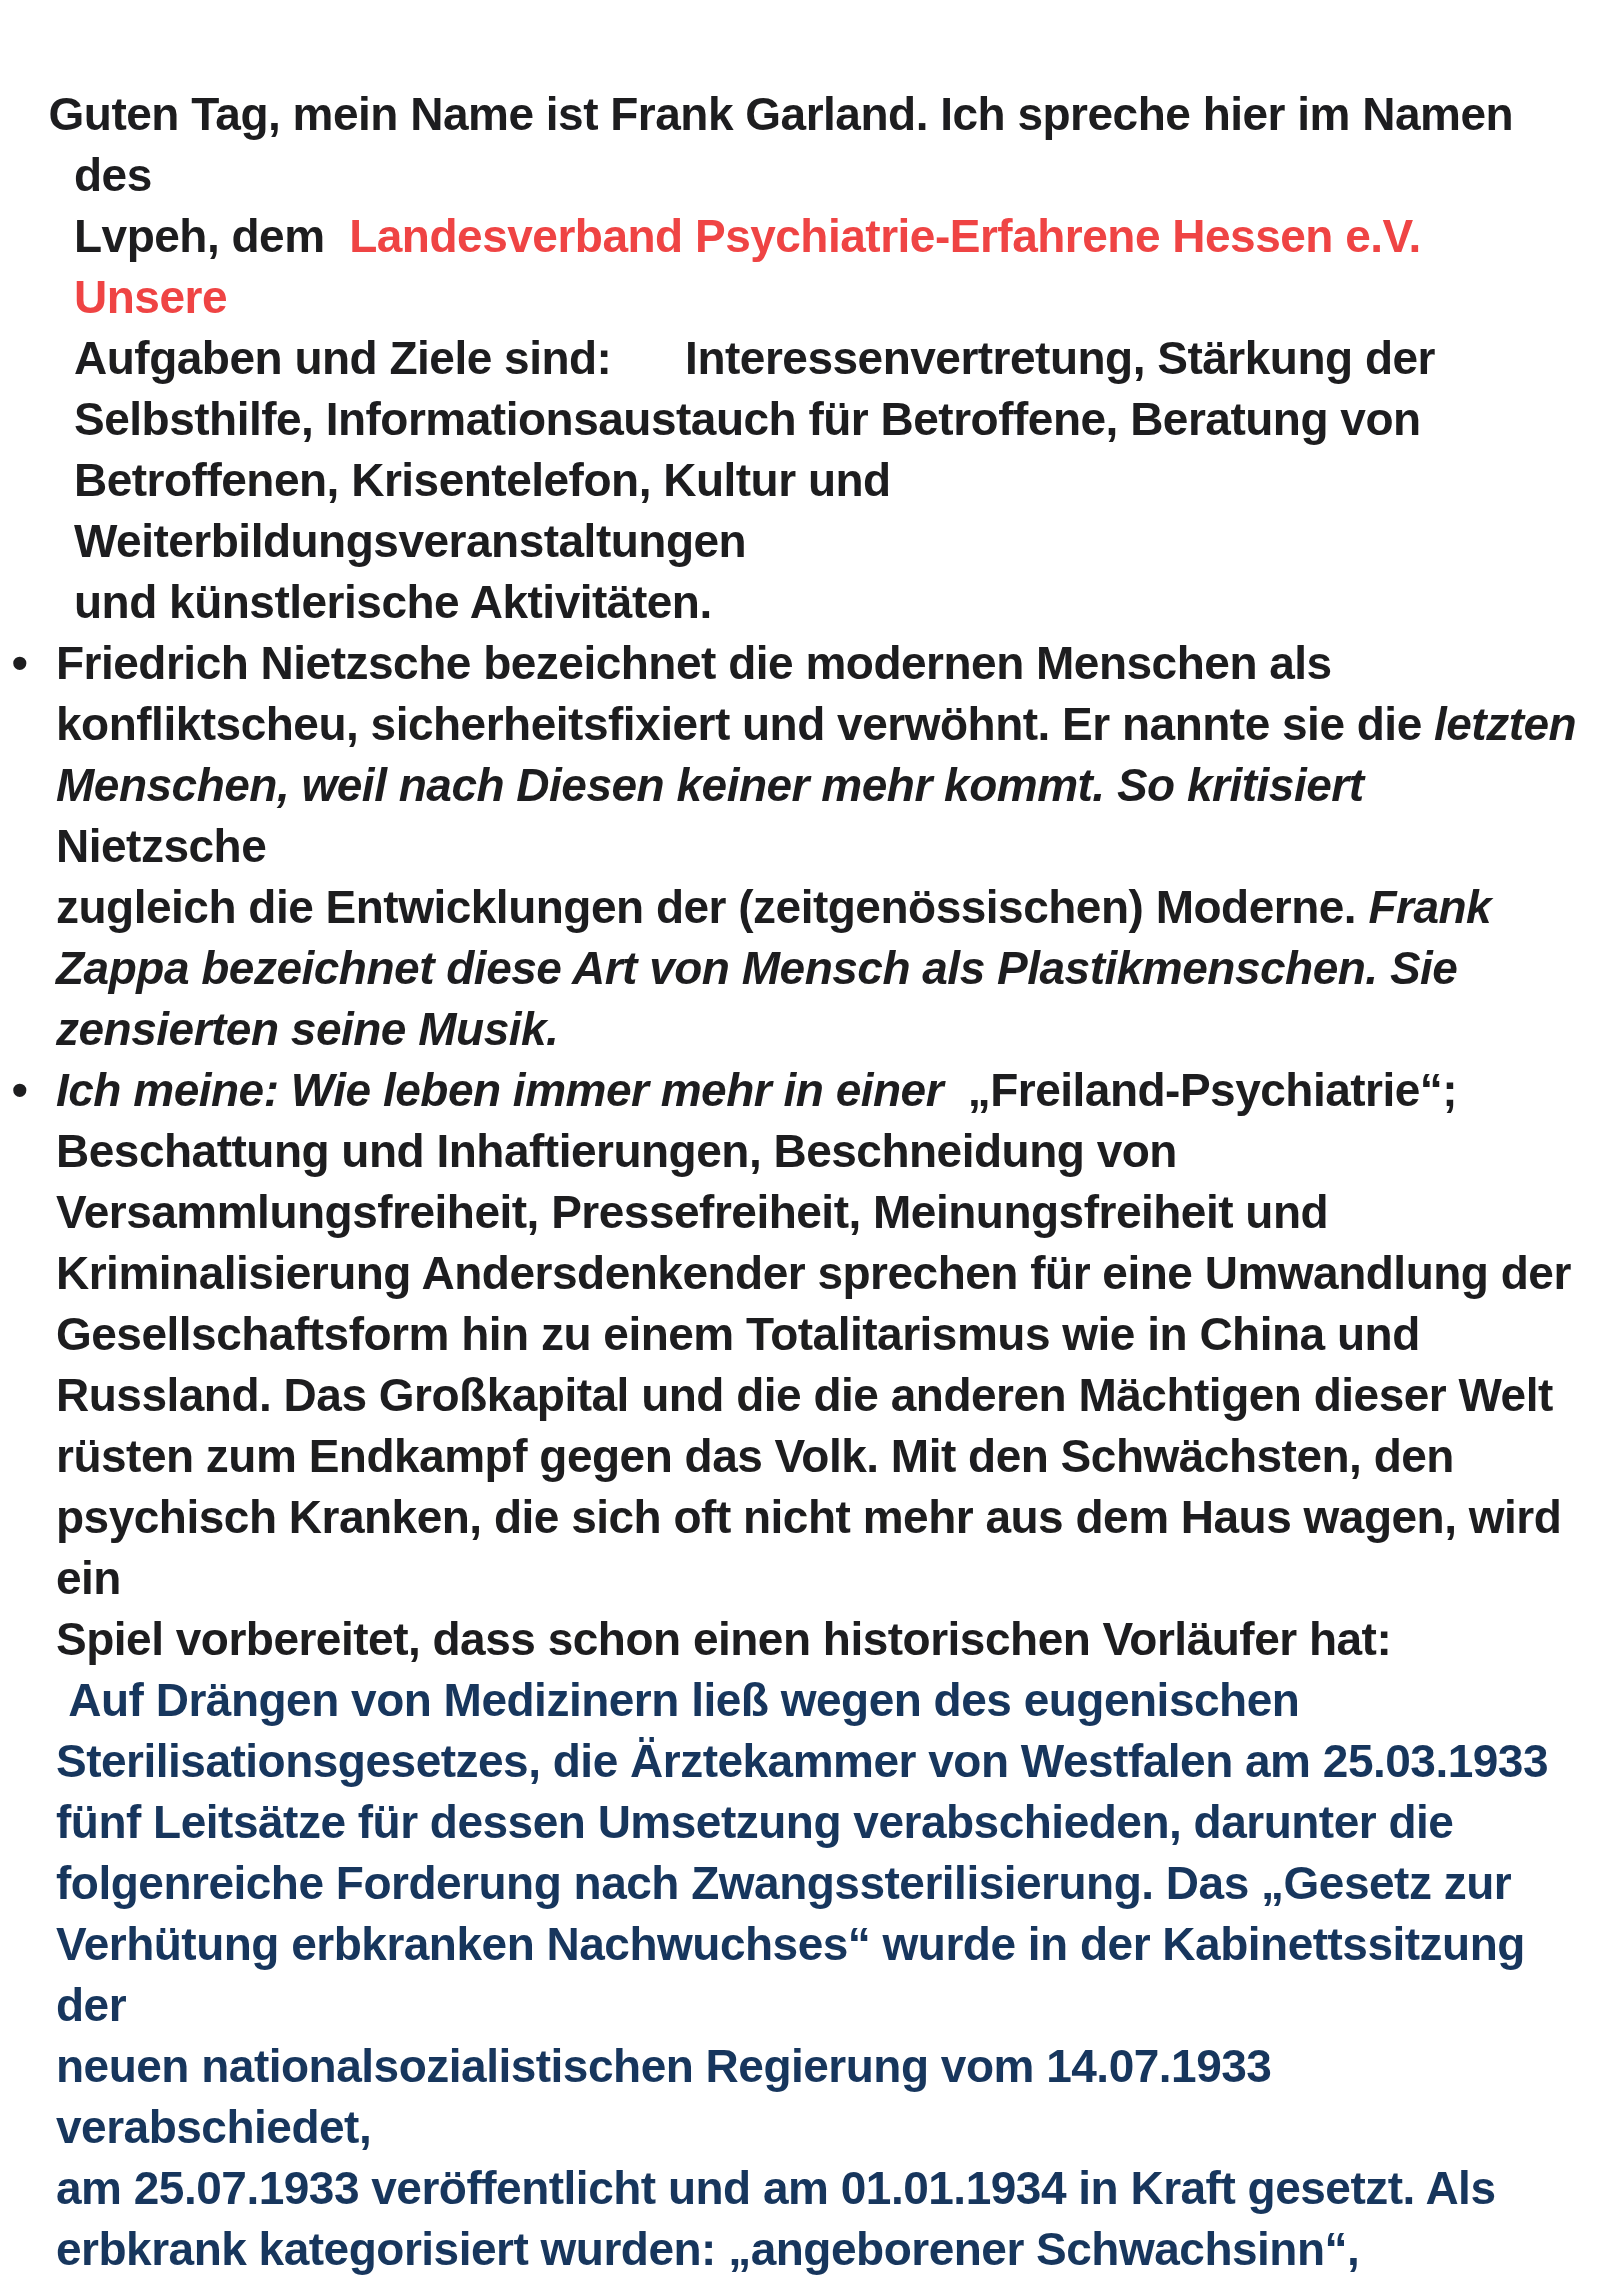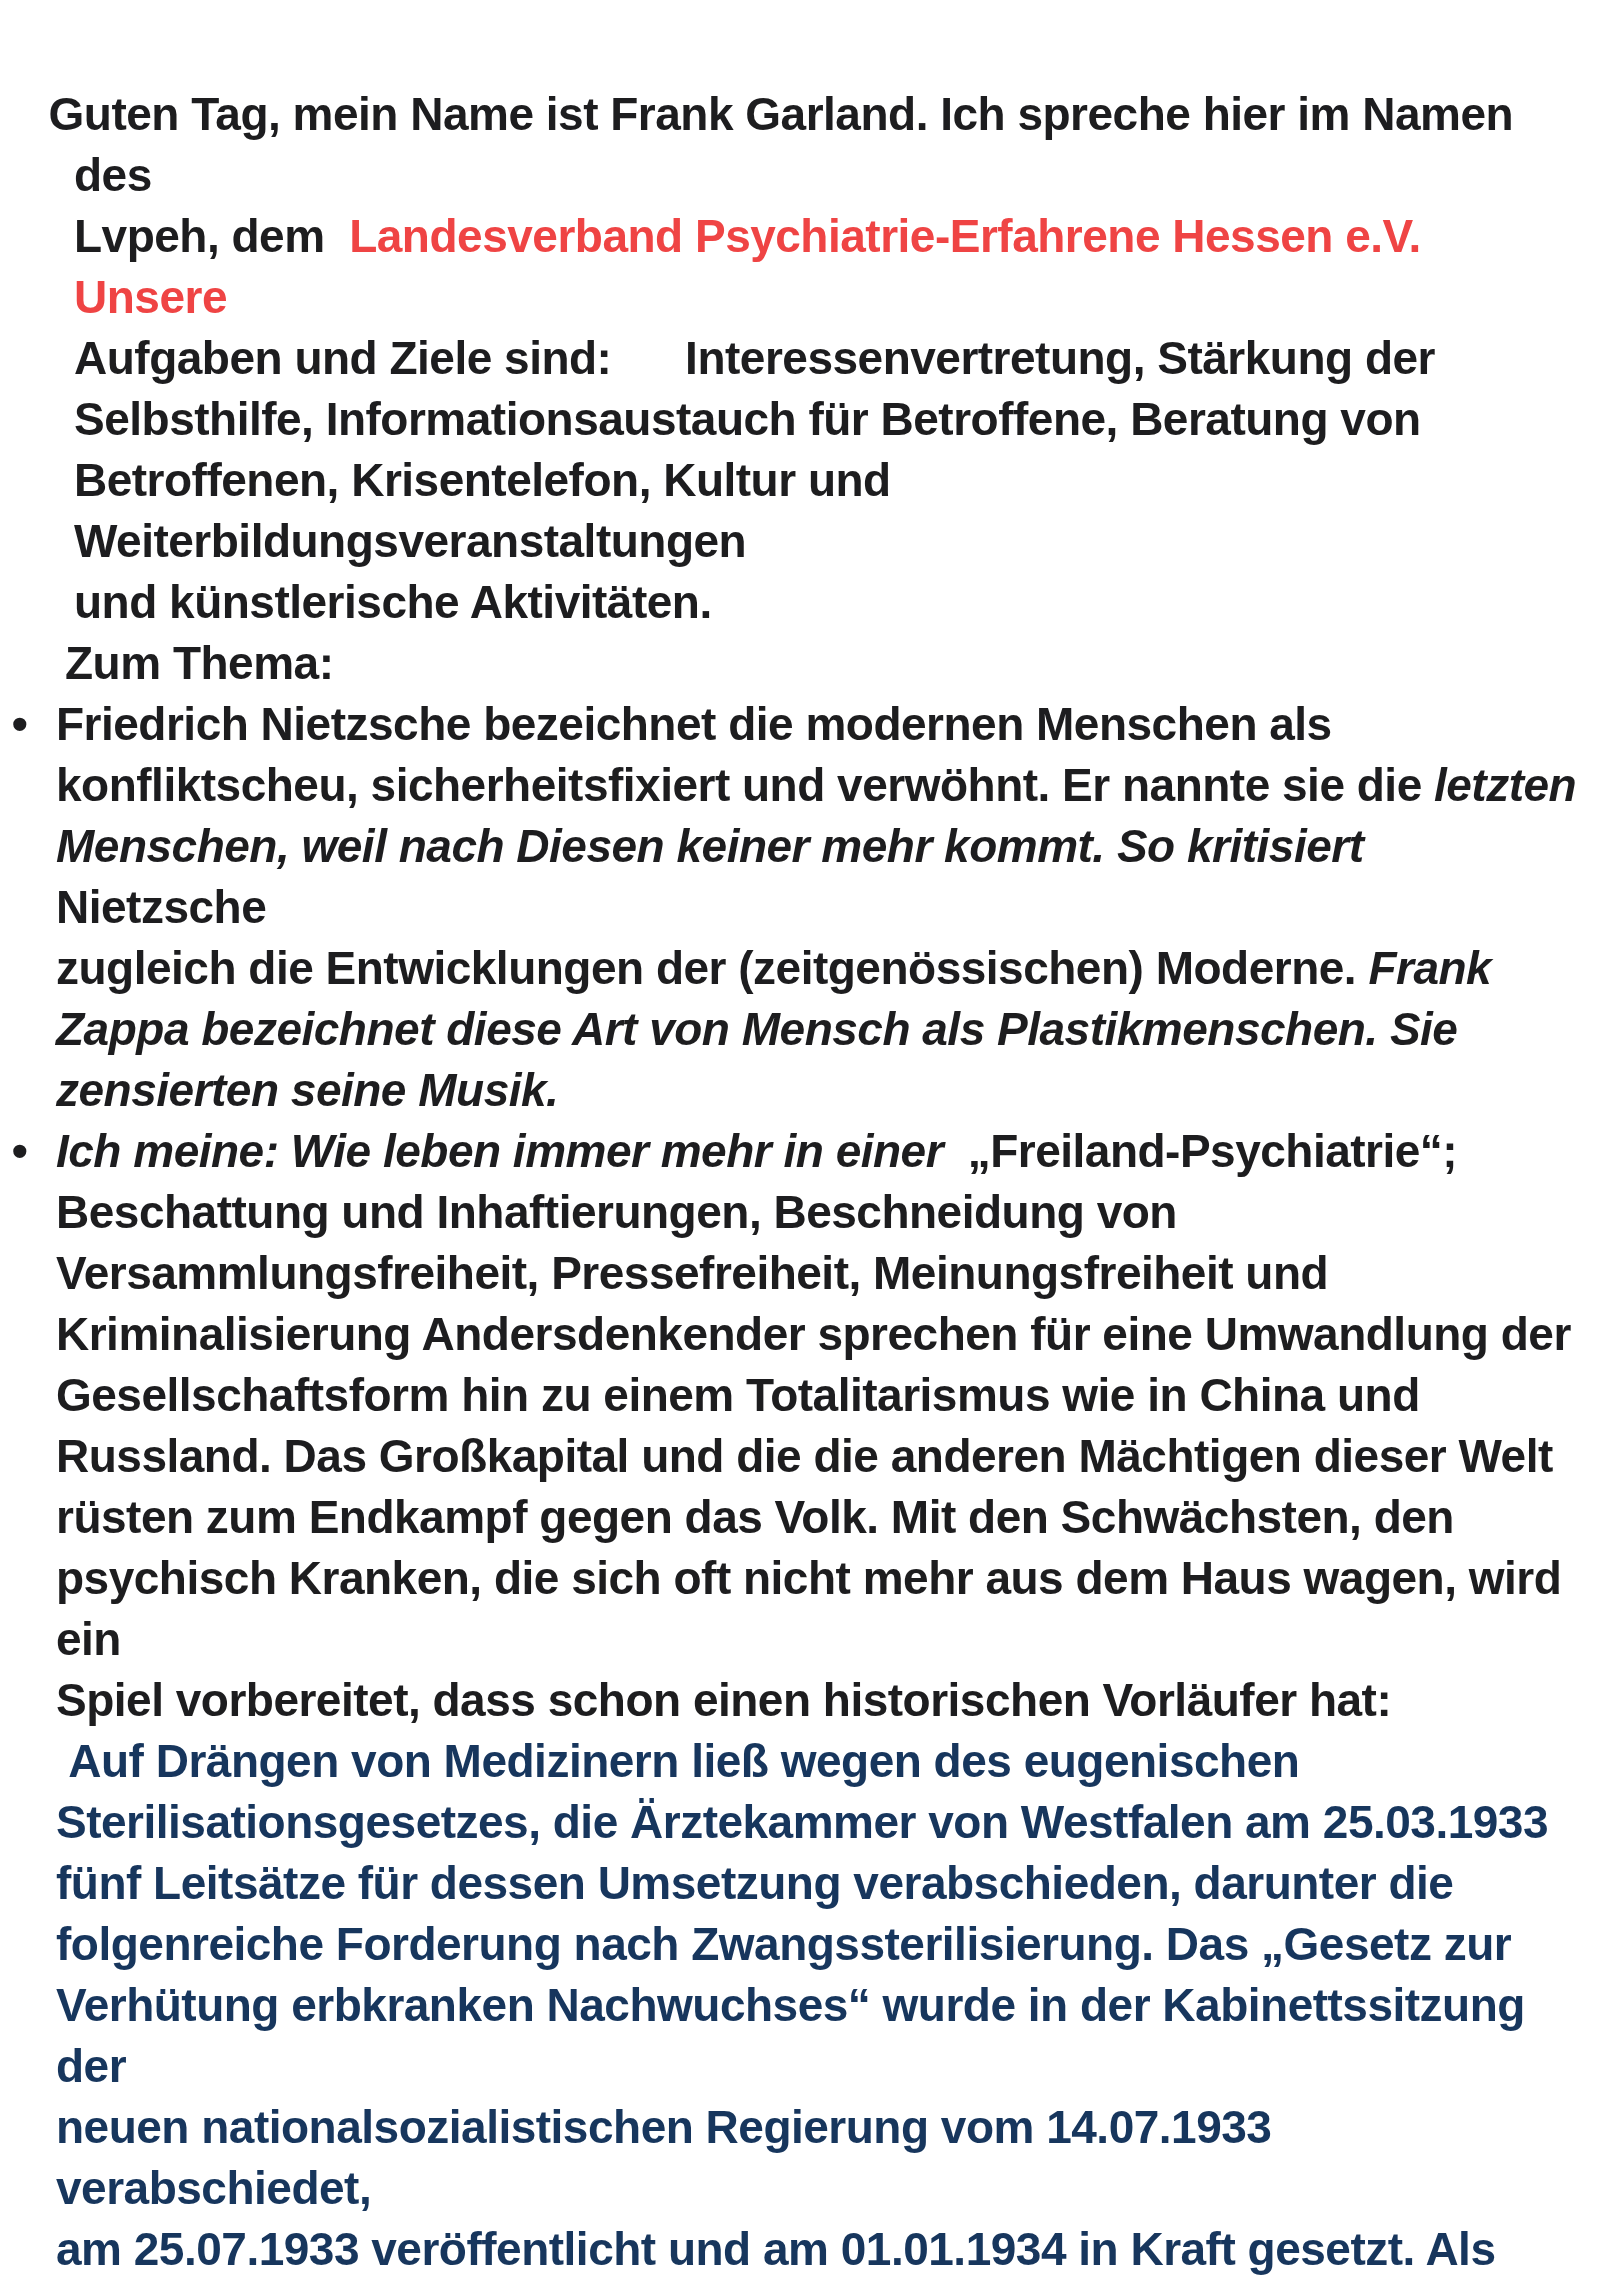--- a/index.html
+++ b/index.html
@@ -57,21 +57,20 @@
 
 <div class="page">
 
   <p class="intro"><span class="run">Guten Tag, mein Name ist Frank Garland. Ich spreche hier im Namen des
 Lvpeh, dem  </span><span class="run gray">Landesverband Psychiatrie-Erfahrene Hessen e.V. Unsere</span><span class="run">
 Aufgaben und Ziele sind:      Interessenvertretung, Stärkung der
 Selbsthilfe, Informationsaustauch für Betroffene, Beratung von
 Betroffenen, Krisentelefon, Kultur und Weiterbildungsveranstaltungen
 und künstlerische Aktivitäten.</span></p>
 
-  <p class="topic"><span class="run">Zum Thema:</span></p>
 
   <ul class="doc-list">
 
     <li class="doc-item"><span class="bullet">•</span><span class="run">Friedrich Nietzsche bezeichnet die modernen Menschen als
 konfliktscheu, sicherheitsfixiert und verwöhnt. Er nannte sie die </span><span class="run ital">letzten
 Menschen, weil nach Diesen keiner mehr kommt. So kritisiert </span><span class="run">Nietzsche
 zugleich die Entwicklungen der (zeitgenössischen) Moderne. </span><span class="run ital">Frank
 Zappa bezeichnet diese Art von Mensch als Plastikmenschen. Sie
 zensierten seine Musik.</span></li>
 

